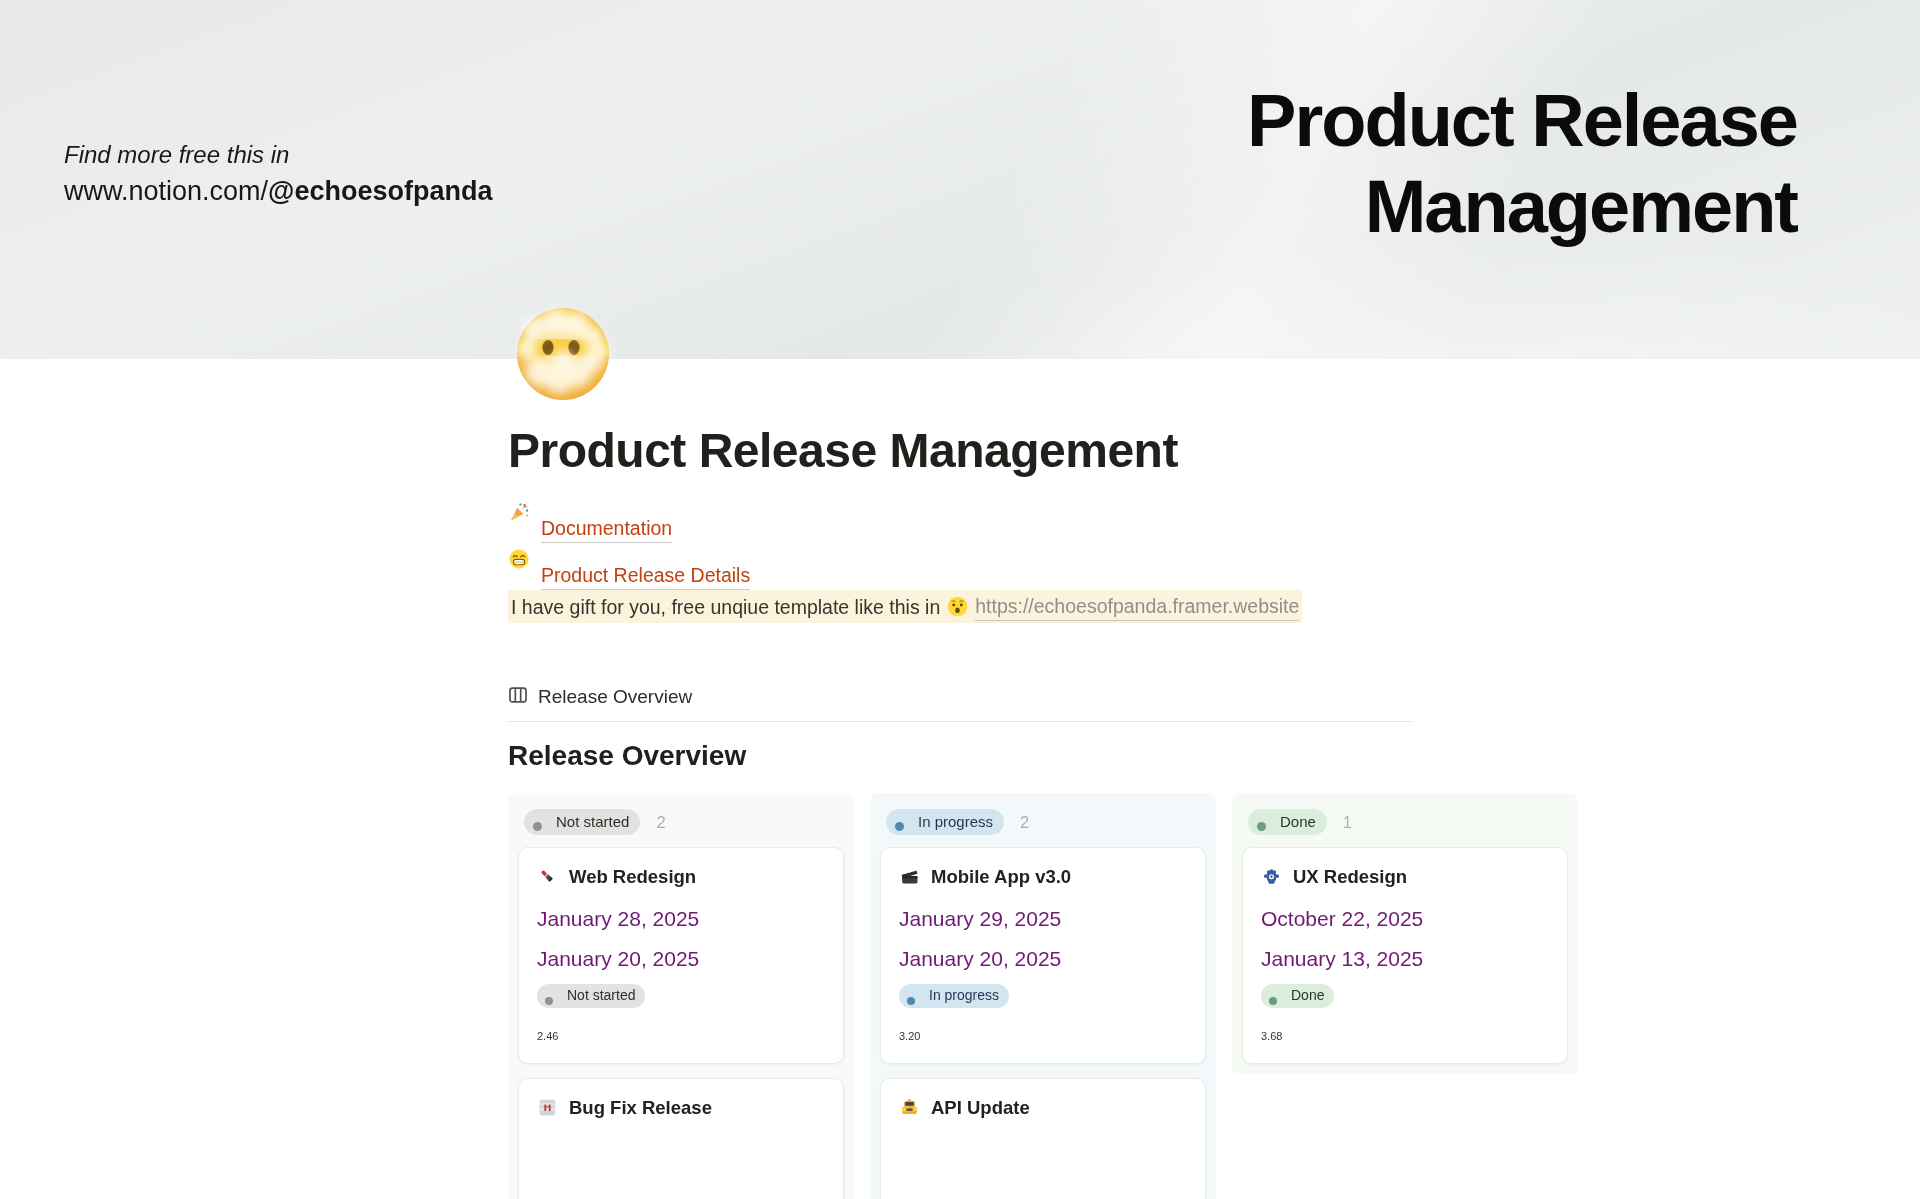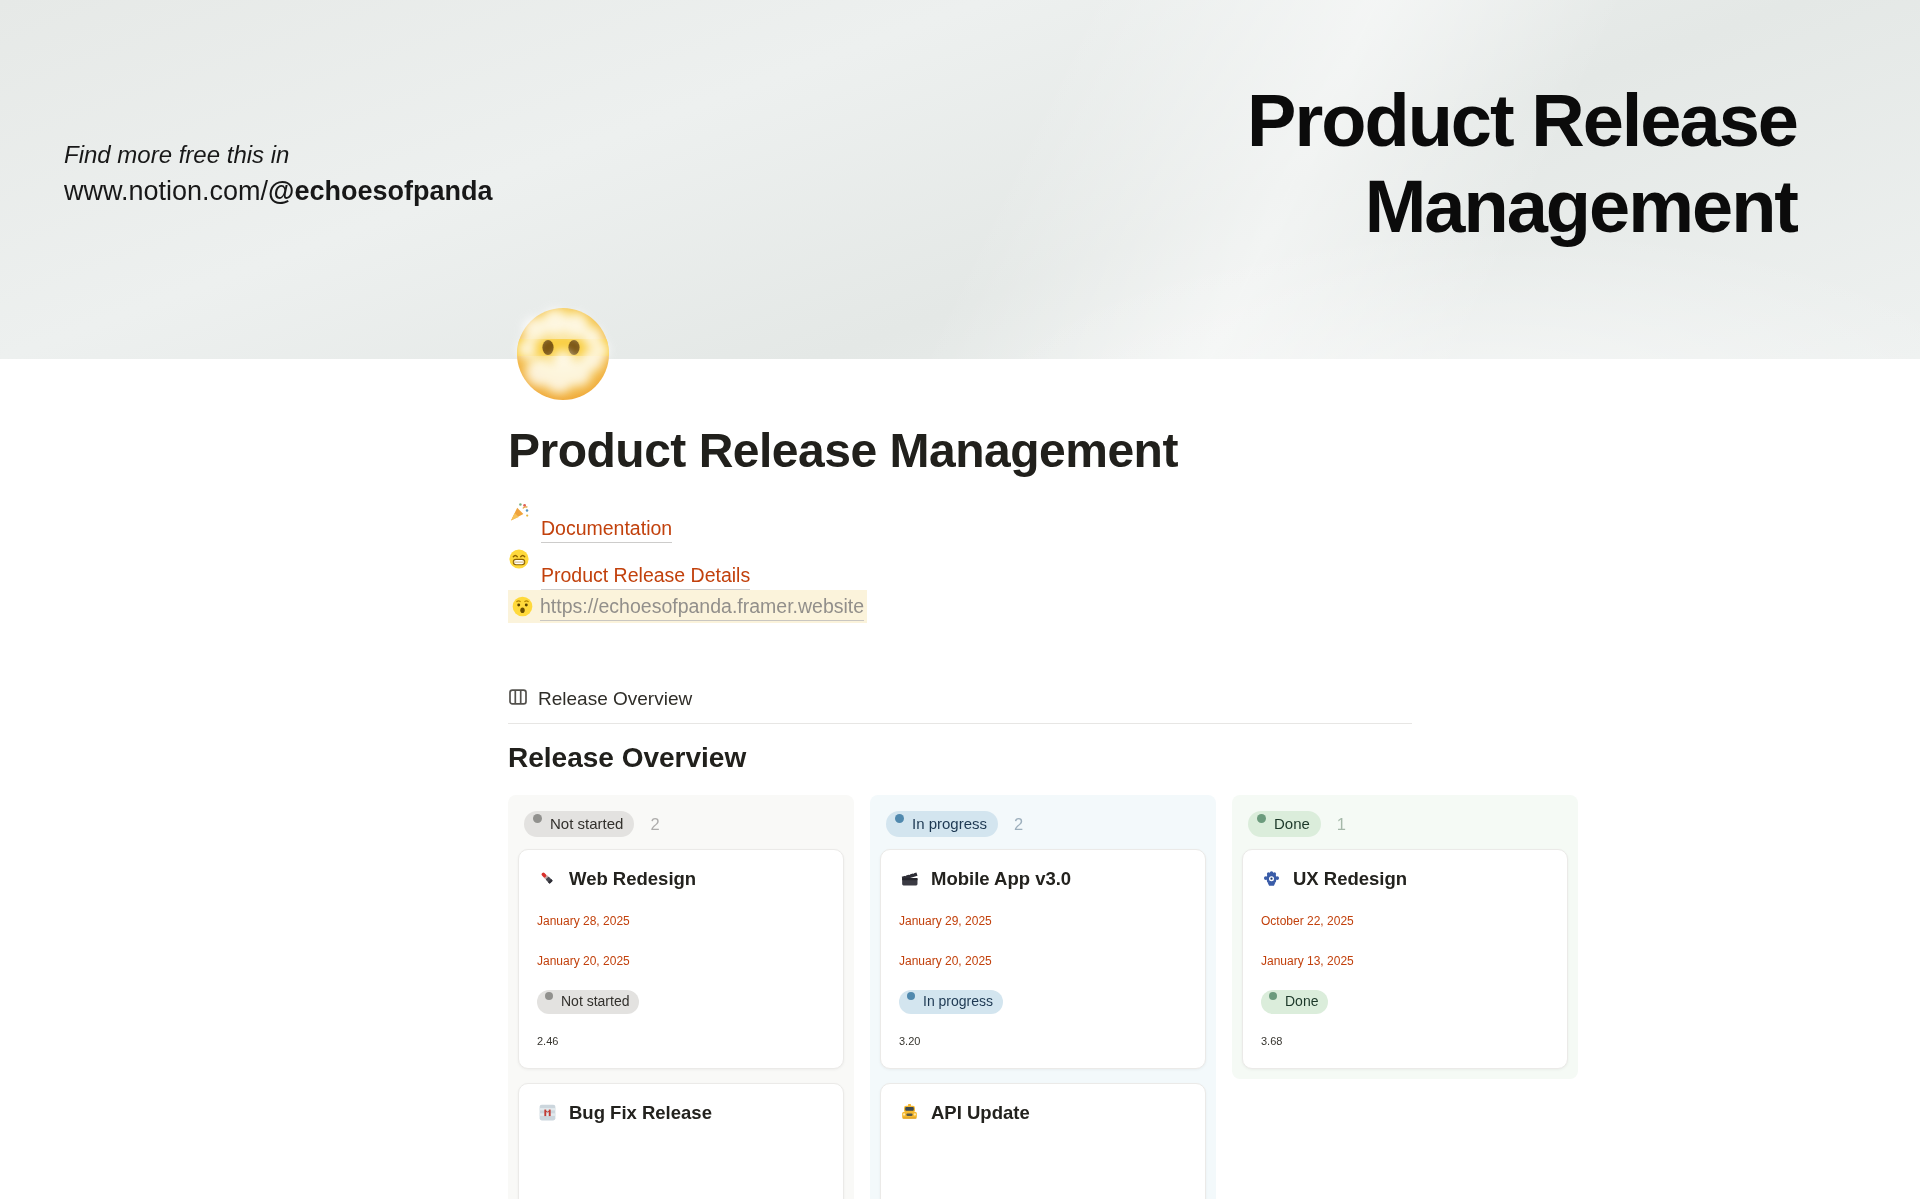--- a/index.html
+++ b/index.html
@@ -40,36 +40,36 @@
   .divider { width:904px; height:1px; background:#e7e6e4; }
   h3.section-h3 { margin-top:16px; font-size:28px; line-height:36px; font-weight:bold; color:#21201c; }
 
   
   .board { display:flex; gap:16px; margin-top:19px; align-items:flex-start; width:1070px; }
   .col { width:346px; border-radius:8px; padding:10px; }
   .col-notstarted { background:#f9f9f7; }
   .col-inprogress { background:#f3f9fb; }
   .col-done { background:#f5faf5; }
   .col-header { display:flex; align-items:center; gap:16px; padding:6px 6px 12px 6px; }
-  .pill { display:inline-flex; align-items:flex-start; gap:8px; border-radius:14px; padding:3px 11px 4px 9px; font-size:15px; line-height:19px; }
+  .pill { display:inline-flex; align-items:flex-end; gap:14px; border-radius:14px; padding:3px 11px 4px 9px; font-size:15px; line-height:19px; }
   .pill .dot { width:9px; height:9px; border-radius:50%; }
   .pill-gray { background:#e3e2e0; color:#32302c; }  .pill-gray .dot { background:#91918e; }
   .pill-blue { background:#d3e5ef; color:#1d3852; }  .pill-blue .dot { background:#5089ae; }
   .pill-green{ background:#dbeddb; color:#1c3829; }  .pill-green .dot{ background:#6c9b7d; }
   .col-count { font-size:16.5px; color:rgba(71,70,68,0.42); }
   .col-inprogress .col-count { color:rgba(50,84,110,0.45); }
   .col-done .col-count { color:rgba(44,84,56,0.4); }
 
   .card { background:#ffffff; border:1px solid #ebeae8; border-radius:10px;
           box-shadow:0 1px 3px rgba(15,15,15,0.05); padding:17px 18px; margin-bottom:14px; cursor:pointer; }
   .card:last-child { margin-bottom:0; }
   .card-partial { min-height:130px; }
   .card-title-row { display:flex; align-items:center; gap:10px; }
   .card-title { font-size:18.5px; font-weight:bold; color:#23221e; line-height:24px; }
-  .card-field { font-size:12px; color:#c2410c; margin-top:20px; line-height:20px; }
+  .card-field { font-size:21px; color:#701a75; margin-top:20px; line-height:20px; }
   .card-pill-row { margin-top:15px; }
   .card .pill { font-size:14px; padding:2px 10px 3px 8px; }
   .card .pill .dot { width:8px; height:8px; }
   .card-value { font-size:11px; color:#37352F; margin-top:17px; line-height:20px; }
 </style>
 </head>
 <body>
 
 <div class="banner">
   <div class="banner-promo">
@@ -147,20 +147,21 @@
         <path d="M12.7 8.8 Q14.7 6.2 16.7 8.8" stroke="#8f6400" stroke-width="1.4" fill="none" stroke-linecap="round"></path>
         <rect x="5.3" y="11.4" width="11.4" height="5.4" rx="2.7" fill="#ffffff" stroke="#8f6400" stroke-width="1.1"></rect>
         <line x1="5.6" y1="14.1" x2="16.4" y2="14.1" stroke="#c9a95e" stroke-width="0.9"></line>
       </svg>
     </span>
     <span class="link-label">Product Release Details</span>
   </div>
 
   <p class="gift-note">
     <span class="hl">
+      <span>I have gift for you, free unqiue template like this in</span>
       <span class="emoji-20" style="width:23px;height:23px">
         <svg viewBox="0 0 22 22" width="23" height="23">
           <circle cx="11" cy="11" r="9.4" fill="#FFD93B"></circle>
           <path d="M5.6 6.3 Q7.2 5 8.8 6.2" stroke="#b98a00" stroke-width="1.2" fill="none" stroke-linecap="round"></path>
           <path d="M13.2 6.2 Q14.8 5 16.4 6.3" stroke="#b98a00" stroke-width="1.2" fill="none" stroke-linecap="round"></path>
           <circle cx="7.4" cy="9.5" r="1.4" fill="#5c4400"></circle>
             <circle cx="14.6" cy="9.5" r="1.4" fill="#5c4400"></circle>
           <ellipse cx="11" cy="14.6" rx="2.1" ry="2.7" fill="#6b4e00"></ellipse>
         </svg>
       </span>

